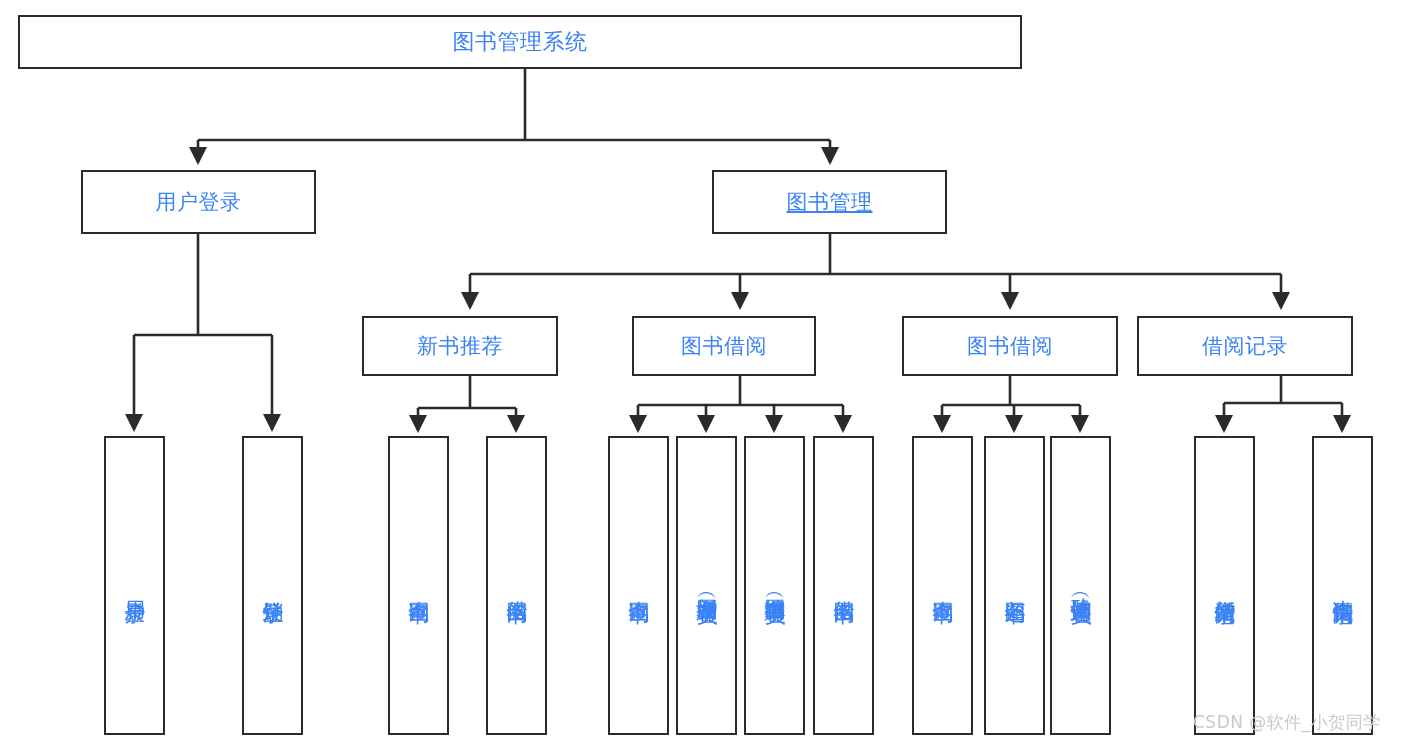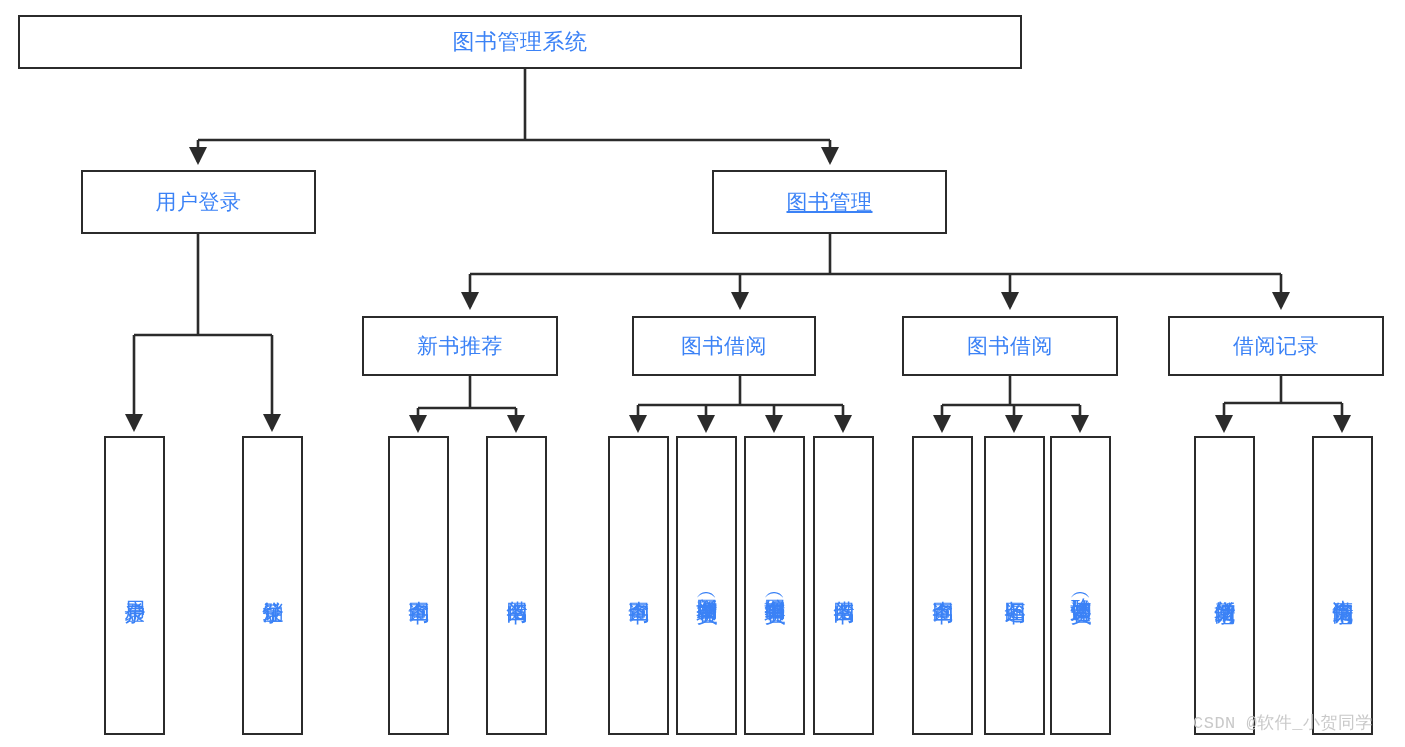--- a/index.html
+++ b/index.html
@@ -57,21 +57,20 @@
     pointer-events: none;
   }
   .watermark {
     position: absolute;
     left: 1193px;
     top: 711px;
     font-size: 17px;
     color: #c9c9c9;
     white-space: nowrap;
     letter-spacing: 0.5px;
-    font-family: Liberation Mono, monospace;
   }
 </style>
 </head>
 <body>
 
 <div id="canvas">
 
   <svg id="edges" viewBox="0 0 1405 747" xmlns="http://www.w3.org/2000/svg">
     <defs>
       <marker id="arrow" viewBox="0 0 12 12" refX="10" refY="6" markerWidth="7" markerHeight="7" orient="auto-start-reverse">
@@ -139,21 +138,21 @@
   </div>
 
   <div class="node" style="left:632px; top:316px; width:184px; height:60px;">
     <span class="label">图书借阅</span>
   </div>
 
   <div class="node" style="left:902px; top:316px; width:216px; height:60px;">
     <span class="label">图书借阅</span>
   </div>
 
-  <div class="node" style="left:1168px; top:316px; width:216px; height:60px;">
+  <div class="node" style="left:1137px; top:316px; width:216px; height:60px;">
     <span class="label">借阅记录</span>
   </div>
 
   <div class="node vertical" style="left:104px; top:436px; width:61px; height:299px;">
     <span class="label">用户登录</span>
   </div>
 
   <div class="node vertical" style="left:242px; top:436px; width:61px; height:299px;">
     <span class="label">注销登录</span>
   </div>

